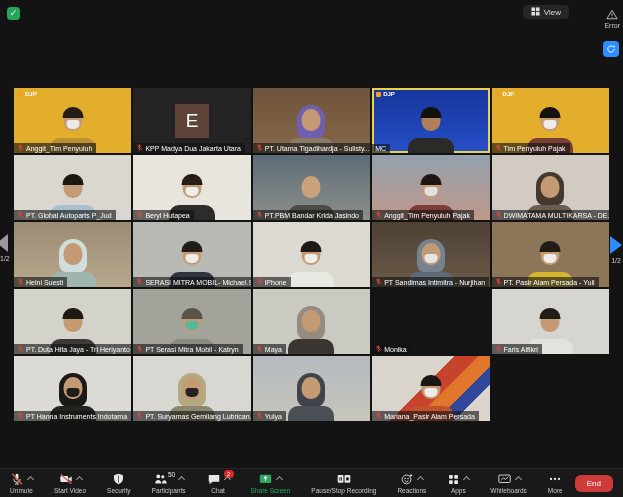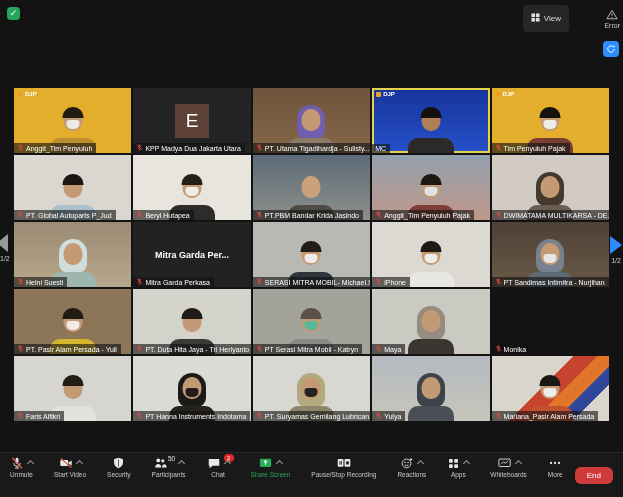--- a/index.html
+++ b/index.html
@@ -6,21 +6,21 @@
   .screen{position:relative;width:623px;height:497px;background:#131313;overflow:hidden;
     font-family:"Liberation Sans",sans-serif;color:#e8e8e8;}
   
   .topbar{position:absolute;top:0;left:0;right:26px;height:30px;}
   .shield-badge{position:absolute;left:7px;top:7px;width:13px;height:13px;border-radius:4px;
     background:#26a65b;color:#fff;font-size:9px;line-height:13px;text-align:center;cursor:pointer;}
   .recording-pill{position:absolute;left:28px;top:5px;height:18px;display:flex;align-items:center;
     gap:6px;background:#262626;border-radius:4px;padding:0 8px;}
   .rec-label{font-size:8px;color:#e0e0e0;}
   .rec-btn{display:flex;align-items:center;cursor:pointer;padding:0 2px;}
-  .view-btn{position:absolute;right:28px;top:5px;height:27px;display:flex;align-items:center;gap:4px;
+  .view-btn{position:absolute;right:28px;top:5px;height:14px;display:flex;align-items:center;gap:4px;
     background:#262626;border-radius:4px;padding:0 8px;font-size:8px;color:#ddd;cursor:pointer;}
   
   .right-rail{position:absolute;top:0;right:0;width:26px;bottom:0;}
   .error-item{position:absolute;top:9px;right:3px;display:flex;flex-direction:column;align-items:center;
     gap:1px;font-size:7px;color:#cfcfcf;cursor:pointer;}
   .refresh-btn{position:absolute;top:41px;right:4px;width:16px;height:16px;border-radius:4px;
     background:#2d8cff;display:flex;align-items:center;justify-content:center;cursor:pointer;}
   
   .grid{position:absolute;left:14px;top:88px;width:595px;display:grid;
     grid-template-columns:repeat(5,1fr);grid-auto-rows:65px;gap:2px;}
@@ -51,21 +51,21 @@
   .pager{position:absolute;display:flex;flex-direction:column;align-items:center;gap:3px;
     cursor:pointer;z-index:5;}
   .pager-left{left:0;top:234px;}
   .pager-right{right:1px;top:236px;}
   .arrow-left{width:0;height:0;border-top:9px solid transparent;border-bottom:9px solid transparent;
     border-right:11px solid #9a9a9a;margin-left:-5px;}
   .arrow-right{width:0;height:0;border-top:9px solid transparent;border-bottom:9px solid transparent;
     border-left:12px solid #2d8cff;}
   .pager-text{font-size:7px;color:#cfcfcf;}
   
-  .toolbar{position:absolute;left:0;right:0;bottom:0;height:45px;background:#191919;
+  .toolbar{position:absolute;left:0;right:0;bottom:0;height:29px;background:#191919;
     border-top:1px solid #262626;display:flex;align-items:stretch;padding:0 10px;box-sizing:border-box;}
   .toolbar-items{flex:1;display:flex;justify-content:space-between;margin-right:12px;}
   .tb-item{display:flex;flex-direction:column;align-items:center;gap:0;padding-top:3px;
     cursor:pointer;white-space:nowrap;}
   .tb-icon-wrap{position:relative;display:flex;align-items:flex-start;height:15px;}
   .tb-label{font-size:6.5px;color:#c9c9c9;line-height:8px;}
   .caret{margin-left:4px;margin-top:5px;width:4px;height:4px;border-left:1px solid #9a9a9a;
     border-top:1px solid #9a9a9a;transform:rotate(45deg);}
   .count{font-size:6.5px;color:#e8e8e8;margin-left:1px;transform:translateY(-1px);}
   .tb-badge{position:absolute;top:-2px;right:-4px;min-width:8px;height:8px;border-radius:4px;
@@ -276,34 +276,20 @@
         <div class="nameplate">
           <span><svg width="7" height="7" viewBox="0 0 10 10">
               <rect x="3.7" y="0.8" width="2.6" height="4.6" rx="1.3" fill="#e04a3f"></rect>
               <path d="M2.5 4.5a2.5 2.5 0 0 0 5 0" stroke="#e04a3f" stroke-width="0.9" fill="none"></path>
               <path d="M5 7v1.6M3.6 8.8h2.8" stroke="#e04a3f" stroke-width="0.9"></path>
               <path d="M1.2 1.2l7.6 7.6" stroke="#e04a3f" stroke-width="1"></path>
             </svg></span>
           <span class="nm">Helni Suesti</span>
         </div>
       </div>
-      <div class="tile" style="background: rgb(34, 34, 34);">
-        <div class="center-wrap">
-          <span class="center-name">Mitra Garda Per...</span>
-        </div>
-        <div class="nameplate">
-          <span><svg width="7" height="7" viewBox="0 0 10 10">
-              <rect x="3.7" y="0.8" width="2.6" height="4.6" rx="1.3" fill="#e04a3f"></rect>
-              <path d="M2.5 4.5a2.5 2.5 0 0 0 5 0" stroke="#e04a3f" stroke-width="0.9" fill="none"></path>
-              <path d="M5 7v1.6M3.6 8.8h2.8" stroke="#e04a3f" stroke-width="0.9"></path>
-              <path d="M1.2 1.2l7.6 7.6" stroke="#e04a3f" stroke-width="1"></path>
-            </svg></span>
-          <span class="nm">Mitra Garda Perkasa</span>
-        </div>
-      </div>
       <div class="tile" style="background: rgb(185, 185, 179);">
         <div class="person">
           <span class="body" style="background:#30343c"></span>
           <span class="head" style="background:#c49a74"></span>
           <span class="hair" style="background:#211c16"></span>
           <span class="mask" style="background:#eeece8"></span>
         </div>
         <div class="nameplate">
           <span><svg width="7" height="7" viewBox="0 0 10 10">
               <rect x="3.7" y="0.8" width="2.6" height="4.6" rx="1.3" fill="#e04a3f"></rect>

